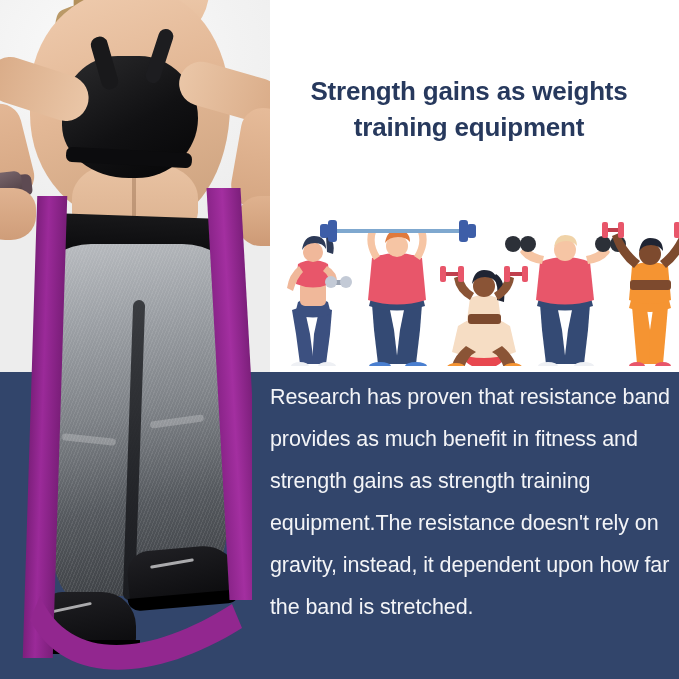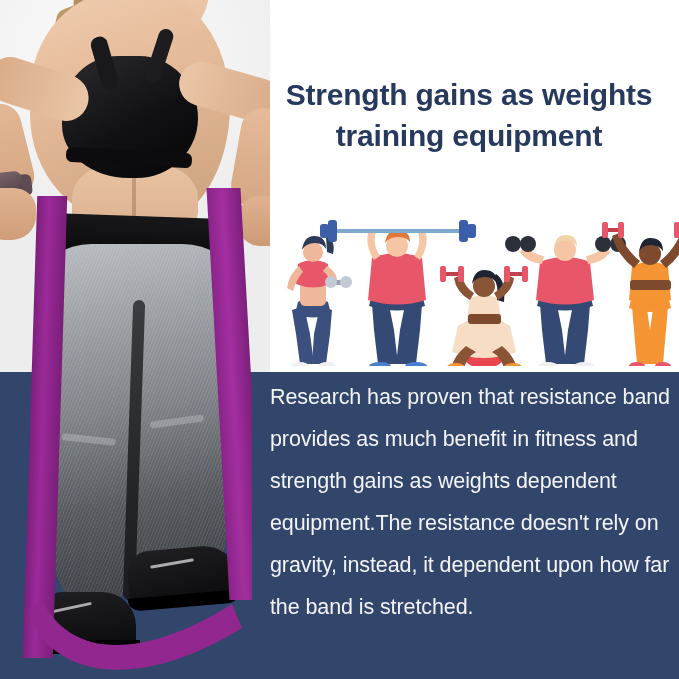--- a/index.html
+++ b/index.html
@@ -75,21 +75,21 @@
 
   
   .band{position:absolute;background:#92278f;}
   .band-left{left:30px;top:196px;width:30px;height:462px;transform:skewX(-1.8deg);
       background:linear-gradient(90deg,#7d1f7c,#9b2a99 40%,#7a1e79);}
   .band-right{left:218px;top:188px;width:34px;height:412px;transform:skewX(3.2deg);
       background:linear-gradient(90deg,#8a2489,#a32fa0 45%,#7c1f7b);}
 
   
   .headline{position:absolute;left:262px;top:74px;width:414px;
-     font-size:30px;line-height:1.38;font-weight:700;color:#27395d;text-align:center;
+     font-size:26px;line-height:1.38;font-weight:700;color:#27395d;text-align:center;
      letter-spacing:-.2px;}
 
   .illus{position:absolute;left:270px;top:214px;width:409px;height:158px;background:#ffffff;}
 
   
   .panel{position:absolute;left:252px;top:372px;width:427px;height:307px;background:#32456b;}
   .panel-copy{position:absolute;left:18px;top:4px;width:404px;
      color:#f3f4f7;font-size:21.5px;line-height:42px;font-weight:400;letter-spacing:-.1px;}
 
   .white-strip{position:absolute;left:270px;top:366px;width:409px;height:7px;background:#fff;}
@@ -259,16 +259,16 @@
           <rect x="409" y="14" width="14" height="4" rx="2" fill="#c0404e"></rect>
           <rect x="404" y="8" width="6" height="16" rx="2" fill="#e8566a"></rect>
           <rect x="418" y="8" width="6" height="16" rx="2" fill="#e8566a"></rect>
         </g>
       </g>
     </svg>
   </div>
   <div class="white-strip"></div>
 
   <div class="panel">
-    <div class="panel-copy">Research has proven that resistance band provides as much benefit in fitness and strength gains as weights dependent equipment.The resistance doesn't rely on gravity, instead, it dependent upon how far the band is stretched.</div>
+    <div class="panel-copy">Research has proven that resistance band provides as much benefit in fitness and strength gains as strength training equipment.The resistance doesn't rely on gravity, instead, it dependent upon how far the band is stretched.</div>
   </div>
 
 </div>
 
 </body></html>

